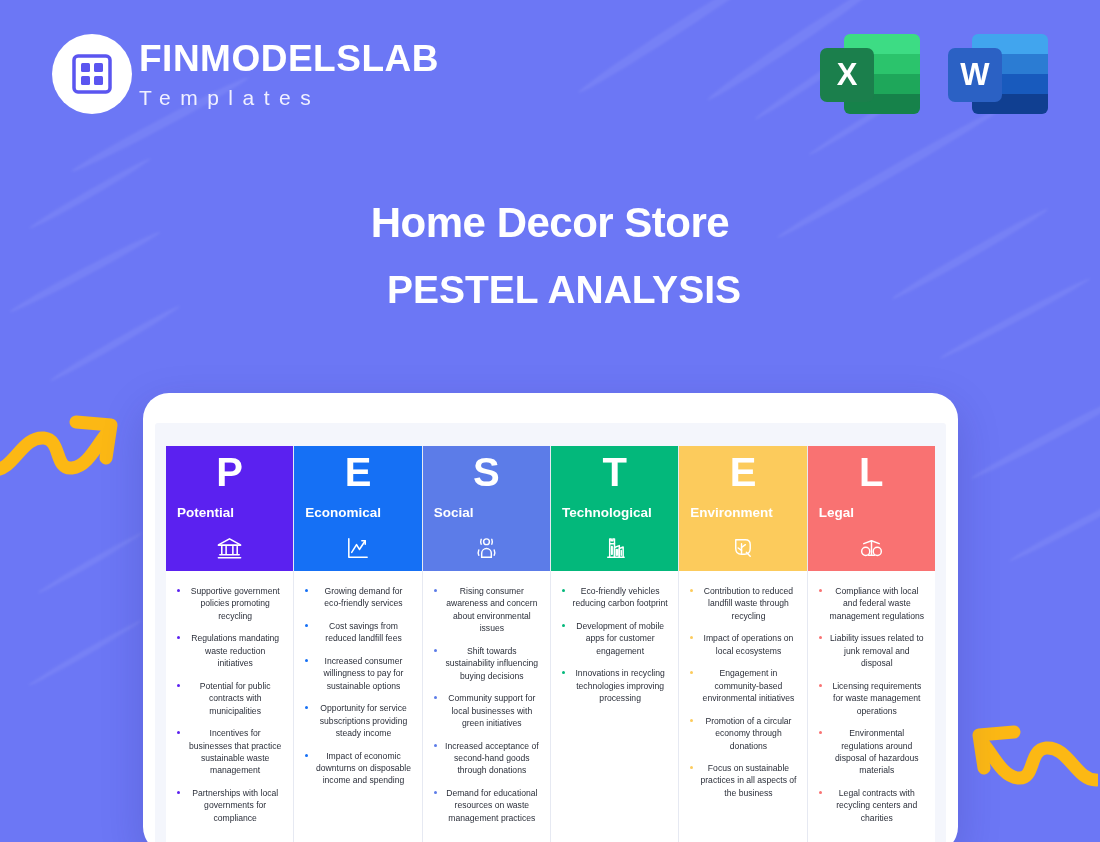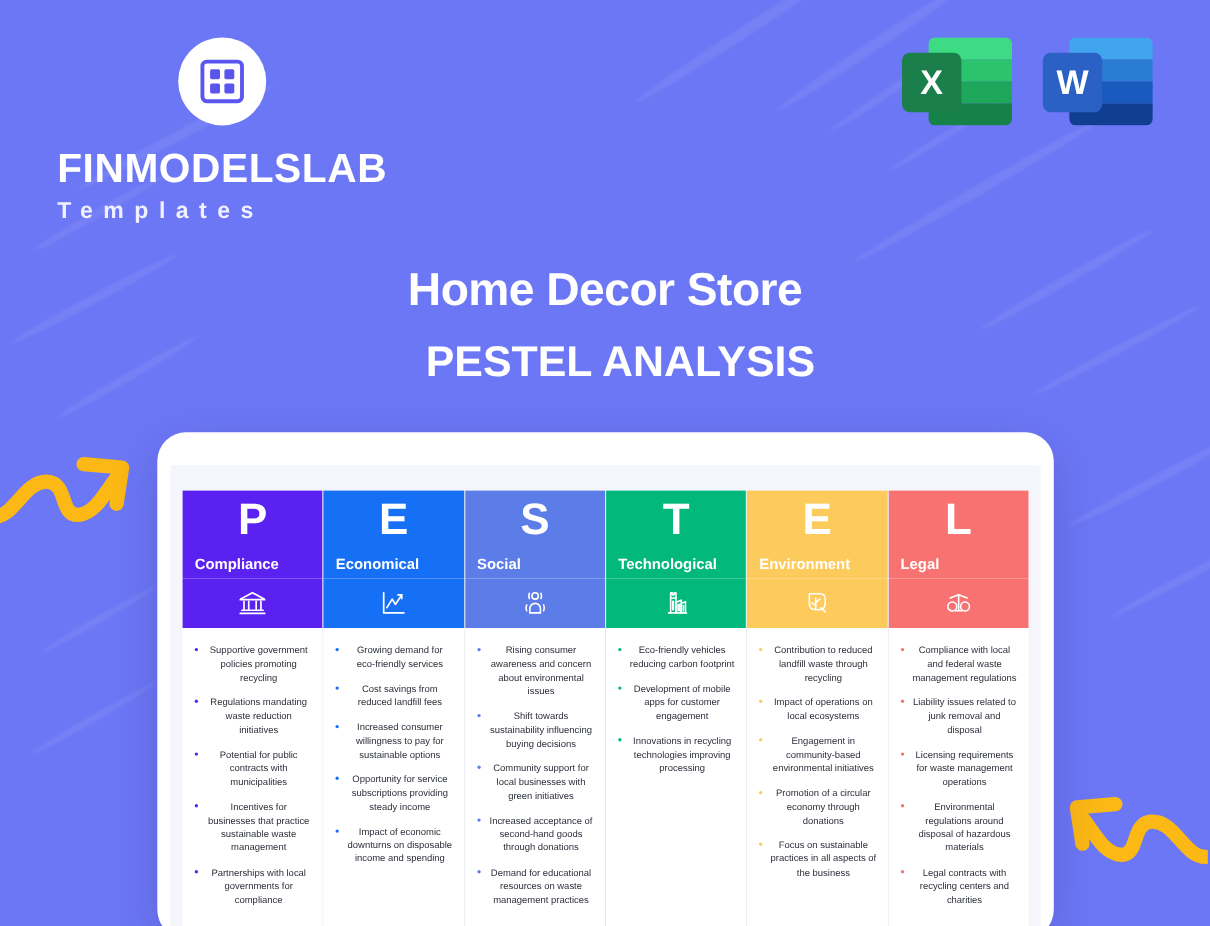--- a/index.html
+++ b/index.html
@@ -51,22 +51,21 @@
     top: 0; left: 0; right: 0;
     height: 150px;
   }
 
   #logo-block {
     position: absolute;
     left: 52px;
     top: 34px;
     display: flex;
     align-items: center;
-    gap: 20px;
-    flex-direction: column;
+    gap: 7px;
   }
   #logo-mark {
     width: 80px; height: 80px;
     border-radius: 50%;
     background: #ffffff;
     display: flex;
     align-items: center;
     justify-content: center;
     flex: none;
   }
@@ -75,21 +74,21 @@
     color: #ffffff;
     font-size: 37px;
     font-weight: 700;
     letter-spacing: 0.5px;
     line-height: 1;
     white-space: nowrap;
   }
   #brand-sub {
     color: #f0f0ff;
     font-size: 21px;
-    font-weight: 700;
+    font-weight: 400;
     letter-spacing: 9.5px;
     line-height: 1;
     margin-top: 10px;
     white-space: nowrap;
   }
 
   
   #office-icons {
     position: absolute;
     right: 52px;
@@ -126,21 +125,20 @@
     position: absolute;
     top: 200px; left: 0; right: 0;
     text-align: center;
   }
   #title-main {
     color: #ffffff;
     font-size: 42px;
     font-weight: 700;
     letter-spacing: -0.5px;
     line-height: 1.1;
-    margin-top: 40px;
   }
   #title-sub {
     color: #ffffff;
     font-size: 39px;
     font-weight: 700;
     letter-spacing: 0px;
     margin-top: 22px;
     margin-left: 28px;
   }
 
@@ -322,21 +320,21 @@
   </svg>
 </div>
 
 <div id="card">
   <div id="card-inner">
     <div id="matrix">
 
       <div class="col">
         <div class="col-head" style="background:#5b21f0">
           <div class="col-letter">P</div>
-          <div class="col-name">Compliance</div>
+          <div class="col-name">Potential</div>
         </div>
         <div class="col-icon" style="background:#5b21f0">
           <svg width="27" height="27" viewBox="0 0 28 28" fill="none" stroke="#fff" stroke-width="1.6" stroke-linecap="round">
             <path d="M3 10 L14 4 L25 10"></path>
               <path d="M2.5 10.5 H25.5"></path>
             <path d="M6 12 V20 M10.5 12 V20 M17.5 12 V20 M22 12 V20"></path>
             <path d="M4 20.5 H24"></path>
               <path d="M2.5 23.5 H25.5"></path>
           </svg>
         </div>

